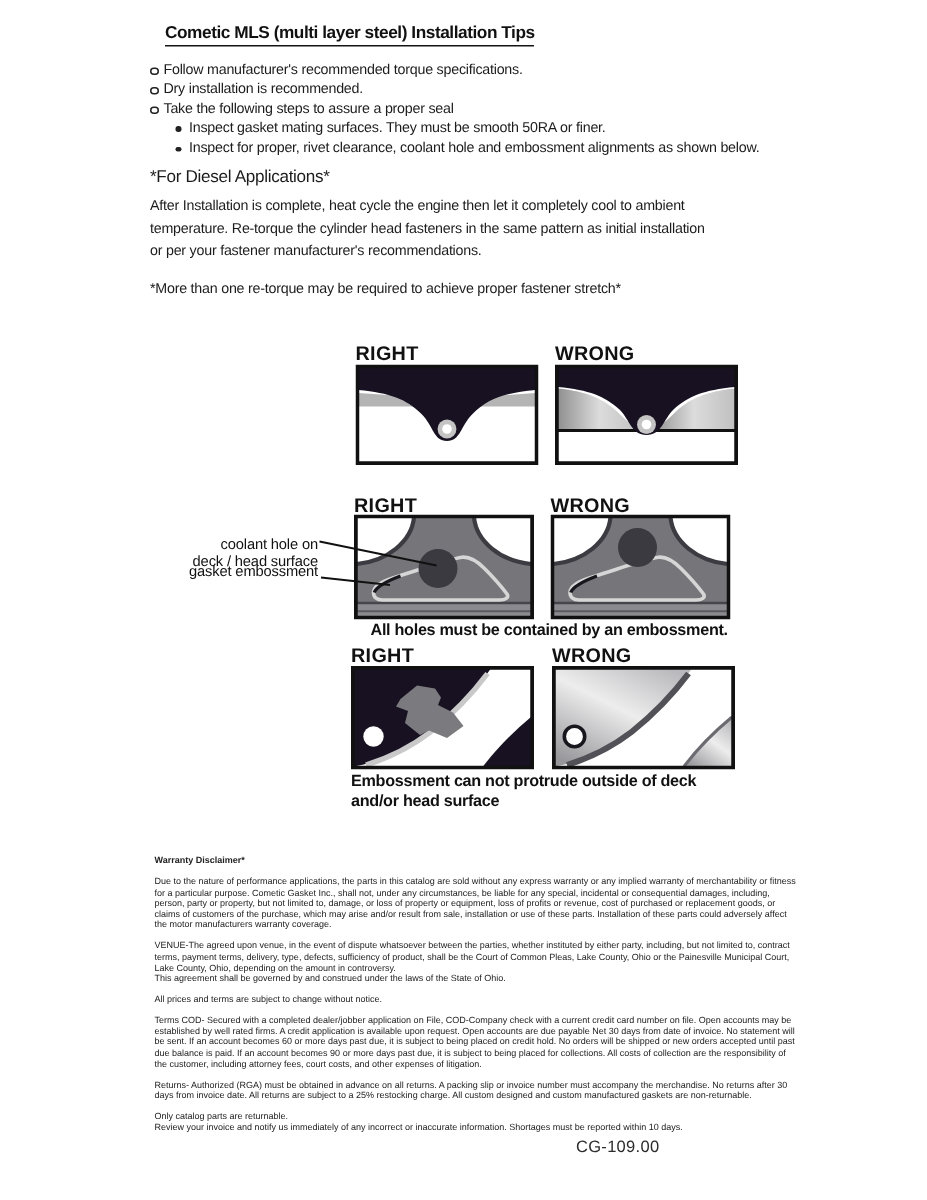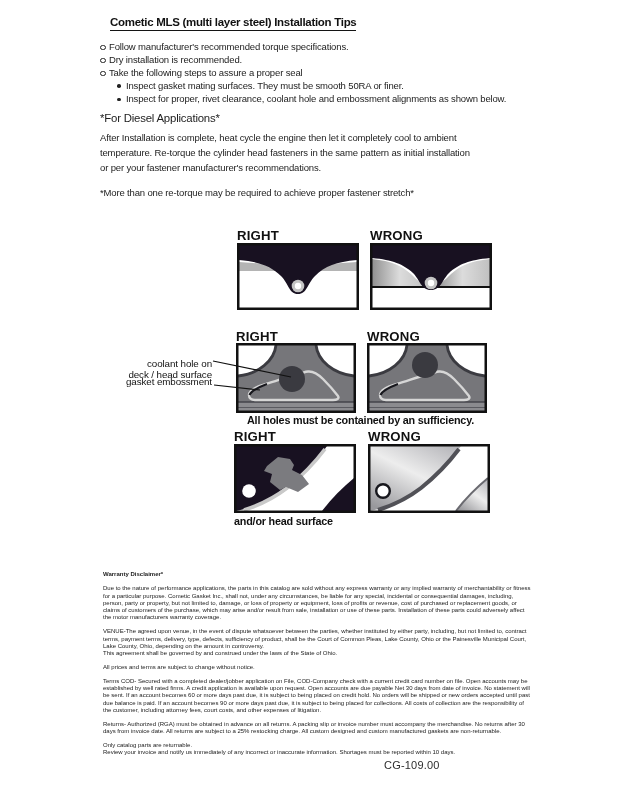--- a/index.html
+++ b/index.html
@@ -139,21 +139,21 @@
     <path d="M31 41 C23 44 15 48 13.5 52" fill="none" stroke="#17171d" stroke-width="2.2"></path>
     <circle cx="58" cy="22" r="13" fill="#3a3a40"></circle>
     <rect x="1.25" y="1.25" width="117.5" height="67.5" fill="none" stroke="#111111" stroke-width="2.5"></rect>
   </svg>
 
   <svg class="abs" style="left:100px;top:330px;pointer-events:none;" width="430" height="100" viewBox="0 0 430 100">
     <line x1="113" y1="31" x2="191" y2="47" stroke="#111111" stroke-width="1.2"></line>
     <line x1="114" y1="55" x2="160" y2="60" stroke="#111111" stroke-width="1.2"></line>
   </svg>
 
-  <div class="abs cap" style="left:247px;top:414px;">All holes must be contained by an sufficiency.</div>
+  <div class="abs cap" style="left:247px;top:414px;">All holes must be contained by an embossment.</div>
 
   <div class="abs dlabel" style="left:234px;top:429px;width:122px;">RIGHT</div>
   <div class="abs dlabel" style="left:368px;top:429px;width:122px;">WRONG</div>
 
   <svg class="abs dsvg" style="left:234px;top:444px;" width="122" height="69" viewBox="0 0 122 69">
     <rect x="0" y="0" width="122" height="69" fill="#ffffff"></rect>
     <path d="M2 2 L93 2 C84 15 70 31 55 44 C41 55 23 63 2 67 Z" fill="#181121"></path>
     <path d="M91 5 C82 17 68 32 53 44 C40 54 26 61 10 66" fill="none" stroke="#c9c9c9" stroke-width="3.6"></path>
     <path d="M120 34 C108 44 97 55 88 67 L120 67 Z" fill="#181121"></path>
     <path d="M33 22 L44 13 L56 15 L60 21 L58 26 L68 31 L75 40 L64 48 L52 43 L46 46 L36 38 L38 30 L30 27 Z" fill="#7b7b7f"></path>
@@ -172,20 +172,21 @@
     <rect x="0" y="0" width="122" height="69" fill="#ffffff"></rect>
     <path d="M2 2 L93 2 C84 15 70 31 55 44 C41 55 23 63 2 67 Z" fill="url(#g3)"></path>
     <path d="M91 5 C82 17 68 32 53 44 C40 54 26 61 10 66" fill="none" stroke="#515157" stroke-width="4"></path>
     <path d="M120 34 C108 44 97 55 88 67 L120 67 Z" fill="url(#g3)"></path>
     <path d="M120 34 C108 44 97 55 88 67" fill="none" stroke="#6a6a70" stroke-width="2"></path>
     <circle cx="15" cy="47" r="6.8" fill="#ffffff" stroke="#17171d" stroke-width="2.4"></circle>
     <rect x="1.25" y="1.25" width="119.5" height="66.5" fill="none" stroke="#111111" stroke-width="2.5"></rect>
   </svg>
 
   <div class="abs cap" style="left:234px;top:515px;">
+    <div>Embossment can not protrude outside of deck</div>
     <div>and/or head surface</div>
   </div>
 
   <div class="abs warranty">
     <div class="wh">Warranty Disclaimer*</div>
     <div class="wp">Due to the nature of performance applications, the parts in this catalog are sold without any express warranty or any implied warranty of merchantability or fitness for a particular purpose.  Cometic Gasket Inc., shall not, under any circumstances, be liable for any special, incidental or consequential damages, including, person, party or property, but not limited to, damage, or loss of property or equipment, loss of profits or revenue, cost of purchased or replacement goods, or claims of customers of the purchase, which may arise and/or result from sale, installation or use of these parts.  Installation of these parts could adversely affect the motor manufacturers warranty coverage.</div>
     <div class="wp tight">VENUE-The agreed upon venue, in the event of dispute whatsoever between the parties, whether instituted by either party, including, but not limited to, contract terms, payment terms, delivery, type, defects, sufficiency of product, shall be the Court of Common Pleas, Lake County, Ohio or the Painesville Municipal Court, Lake County, Ohio, depending on the amount in controversy.</div>
     <div class="wp">This agreement shall be governed by and construed under the laws of the State of Ohio.</div>
     <div class="wp">All prices and terms are subject to change without notice.</div>
     <div class="wp">Terms COD- Secured with a completed dealer/jobber application on File, COD-Company check with a current credit card number on file.  Open accounts may be established by well rated firms.  A credit application is available upon request.  Open accounts are due payable Net 30 days from date of invoice.  No statement will be sent.  If an account becomes 60 or more days past due, it is subject to being placed on credit hold.  No orders will be shipped or new orders accepted until past due balance is paid.  If an account becomes 90 or more days past due, it is subject to being placed for collections.  All costs of collection are the responsibility of the customer, including attorney fees, court costs, and other expenses of litigation.</div>

